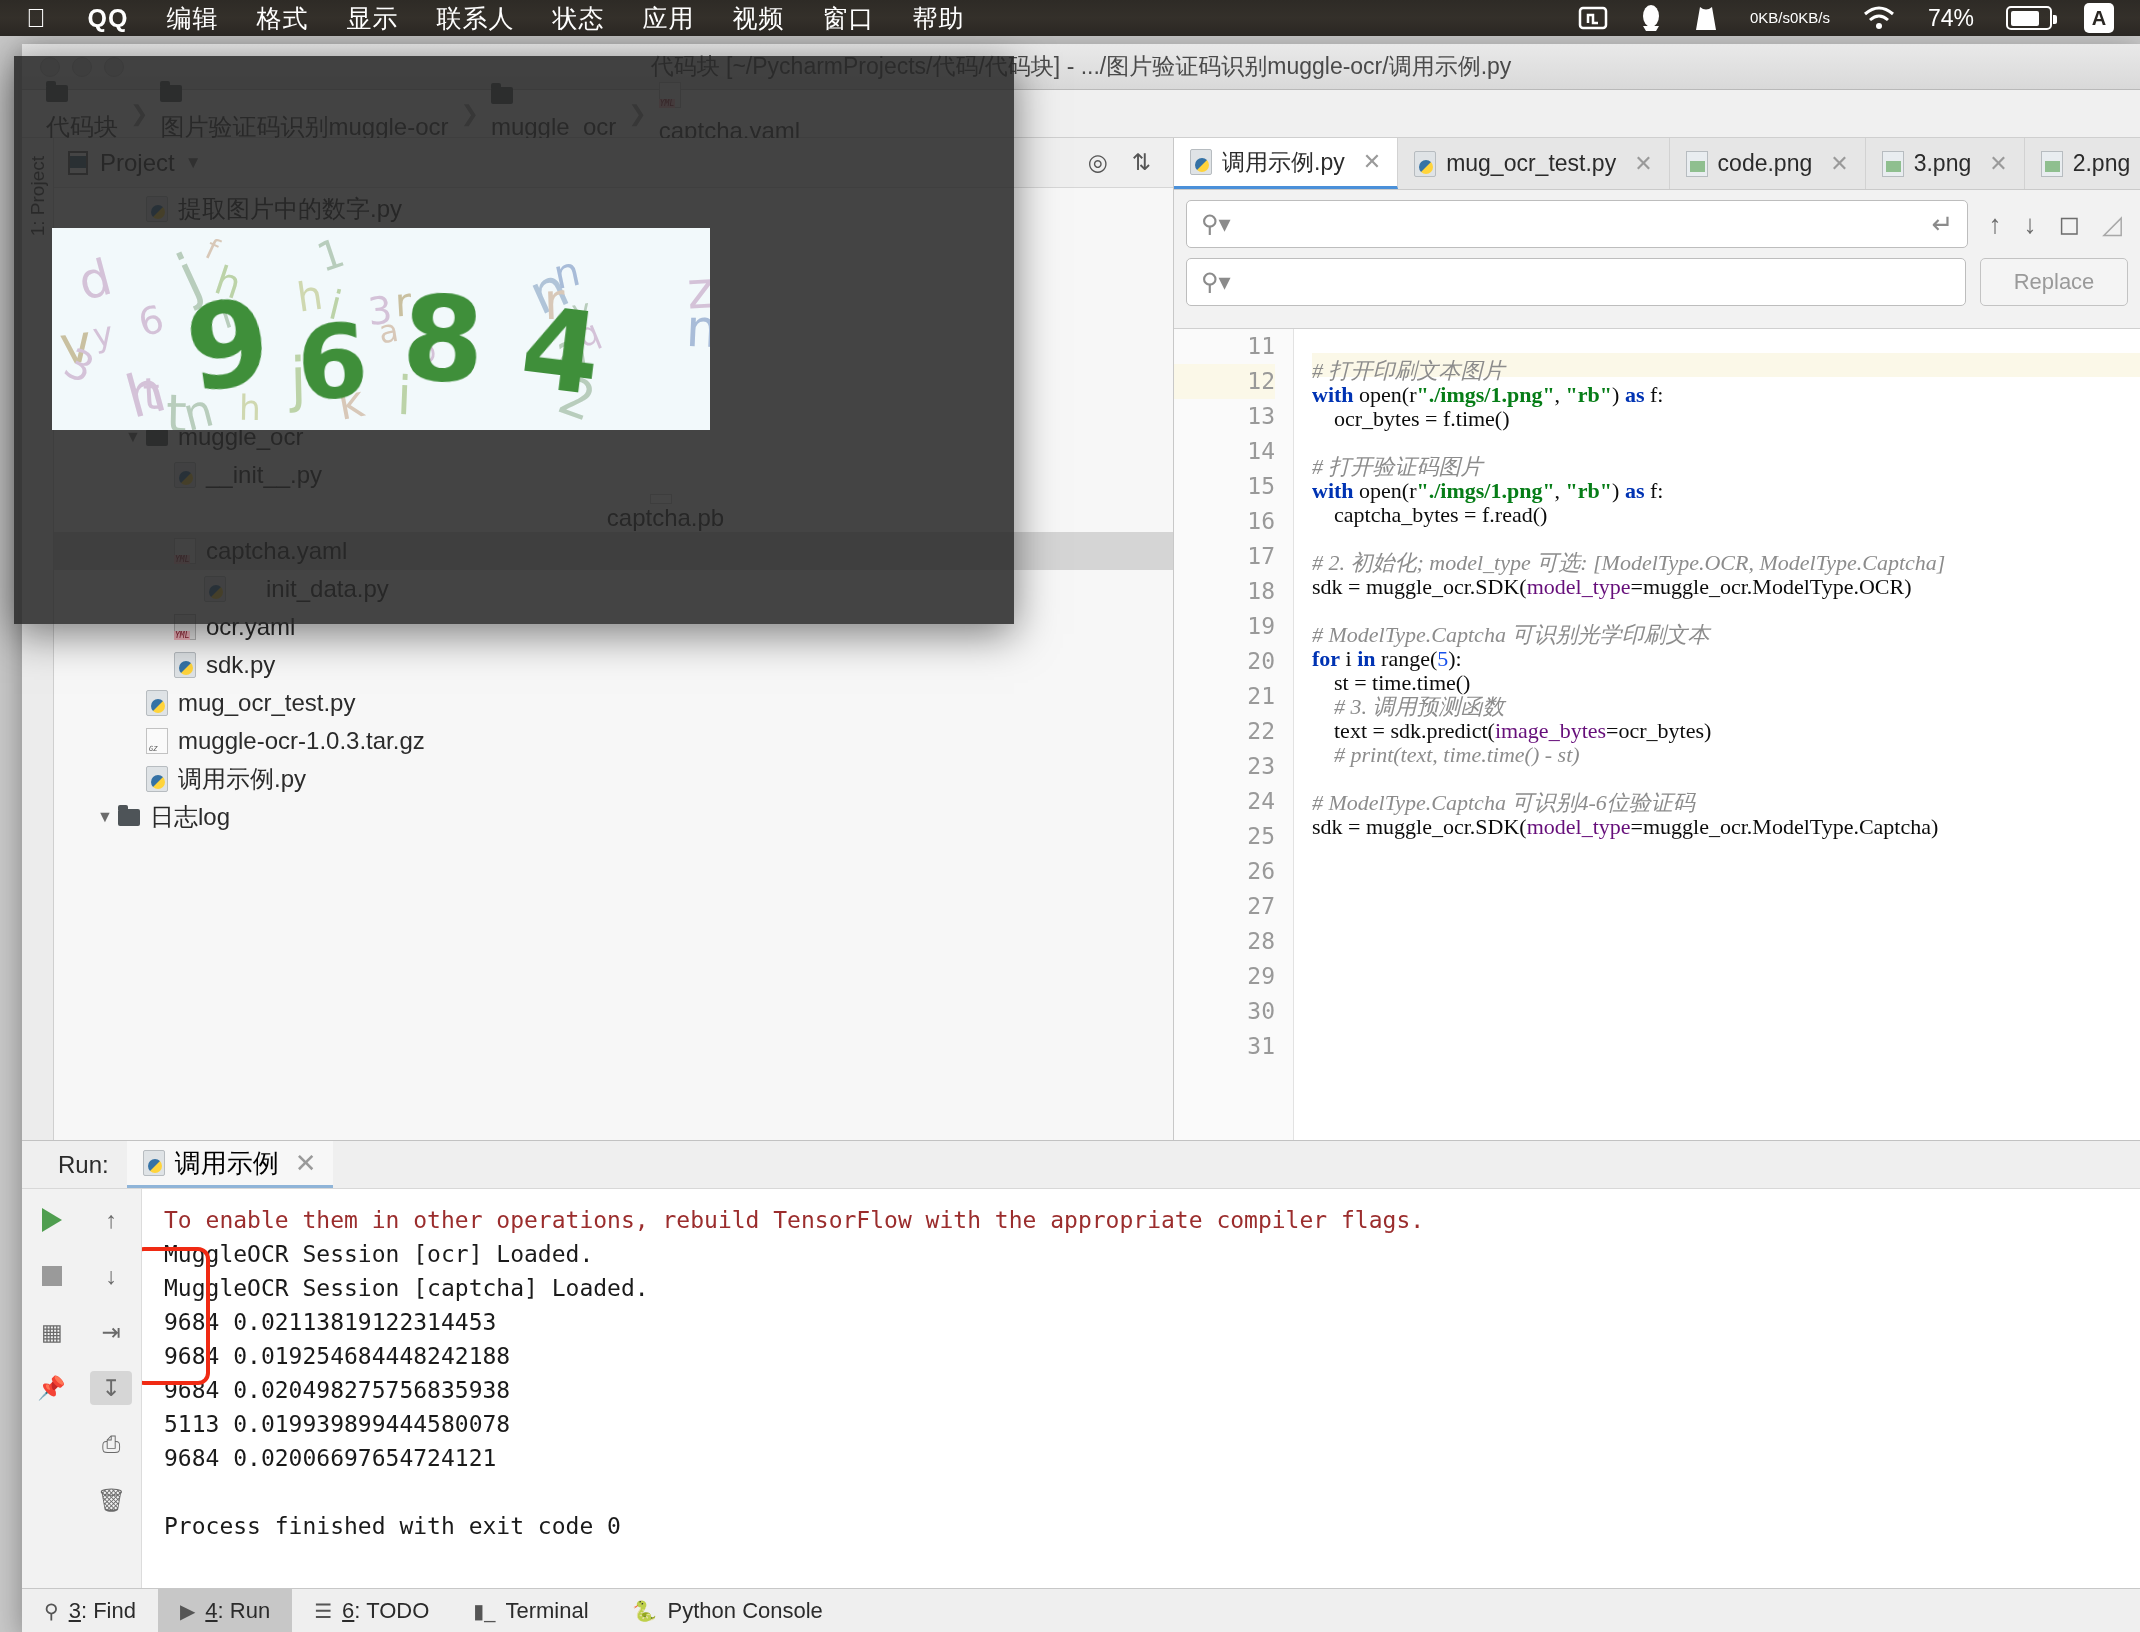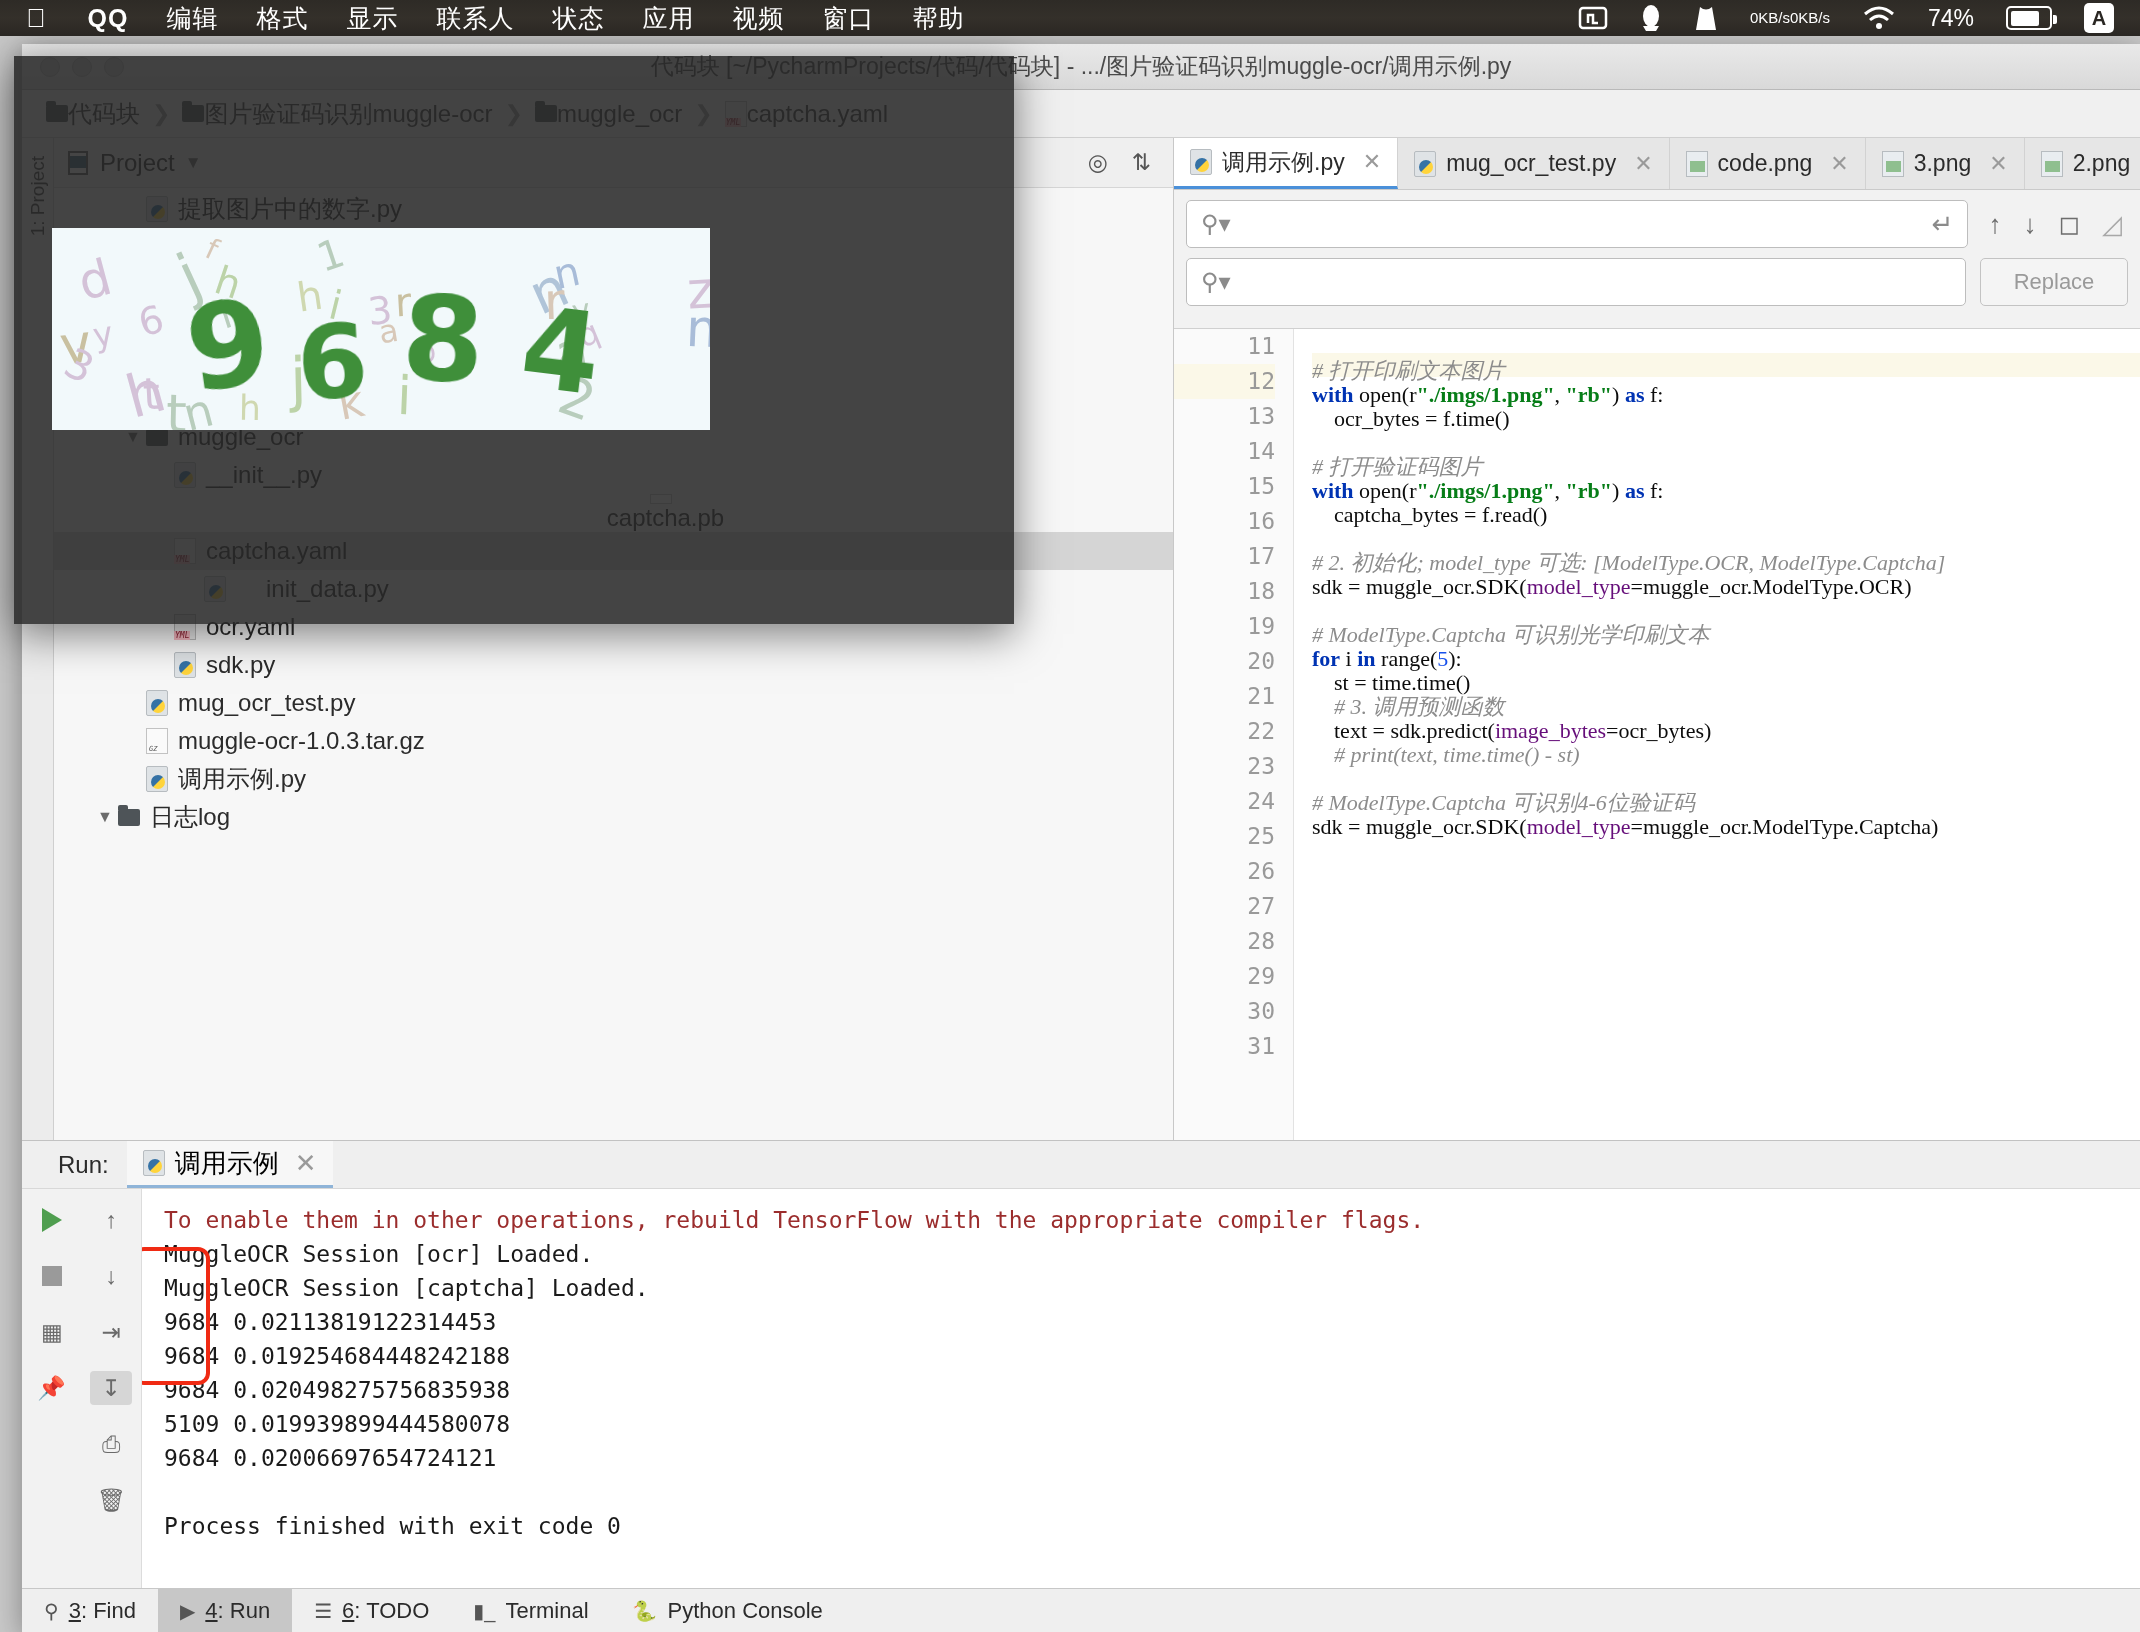--- a/index.html
+++ b/index.html
@@ -56,21 +56,21 @@
   #window-title{
     position:absolute; left:0; right:0; text-align:center; font-size:23px; color:#4a4a4a;
     white-space:nowrap; overflow:hidden;
   }
 
   
   #breadcrumb{
     height:48px; background:#f0f0f0; border-bottom:1px solid #cfcfcf;
     display:flex; align-items:center; padding-left:24px; font-size:24px; color:#3b3b3b;
   }
-  .crumb{display:flex;align-items:center;}
+  .crumb{display:flex;align-items:flex-start;gap:9px;flex-direction:column;}
   .crumb-sep{color:#9a9a9a;padding:0 12px;font-size:22px;}
   .ic-folder{
     width:22px;height:17px;background:#4e5458;border-radius:2px;position:relative;display:inline-block;
   }
   .ic-folder:before{content:"";position:absolute;left:0;top:-4px;width:10px;height:5px;background:#4e5458;border-radius:2px 2px 0 0;}
   .ic-yml{
     width:22px;height:26px;background:#e8e8e8;border:1px solid #b8b8b8;position:relative;display:inline-block;
   }
   .ic-yml:after{content:"YML";position:absolute;left:-1px;bottom:-1px;font-size:8px;background:#f4b8c0;color:#8b1a2b;padding:0 1px;line-height:9px;font-family:"DejaVu Sans Mono",monospace;}
   .ic-py{
@@ -554,21 +554,21 @@
       </div>
     </div>
     <div id="console">
       <div id="redbox" style="border-color: rgb(240, 42, 19);"></div>
     <div class="oline mono err">To enable them in other operations, rebuild TensorFlow with the appropriate compiler flags.</div>
         <div class="oline mono">MuggleOCR Session [ocr] Loaded.</div>
         <div class="oline mono">MuggleOCR Session [captcha] Loaded.</div>
         <div class="oline mono">9684 0.02113819122314453</div>
         <div class="oline mono">9684 0.019254684448242188</div>
         <div class="oline mono">9684 0.020498275756835938</div>
-        <div class="oline mono">5109 0.019939899444580078</div>
+        <div class="oline mono">5113 0.019939899444580078</div>
         <div class="oline mono">9684 0.02006697654724121</div>
         <div class="oline mono"> </div>
         <div class="oline mono">Process finished with exit code 0</div>
       </div>
   </div>
 </div>
 
 <div id="toolbar">
     <div class="tw-btn">
       <span style="font-size: 20px; color: rgb(85, 85, 85);">⚲</span>

